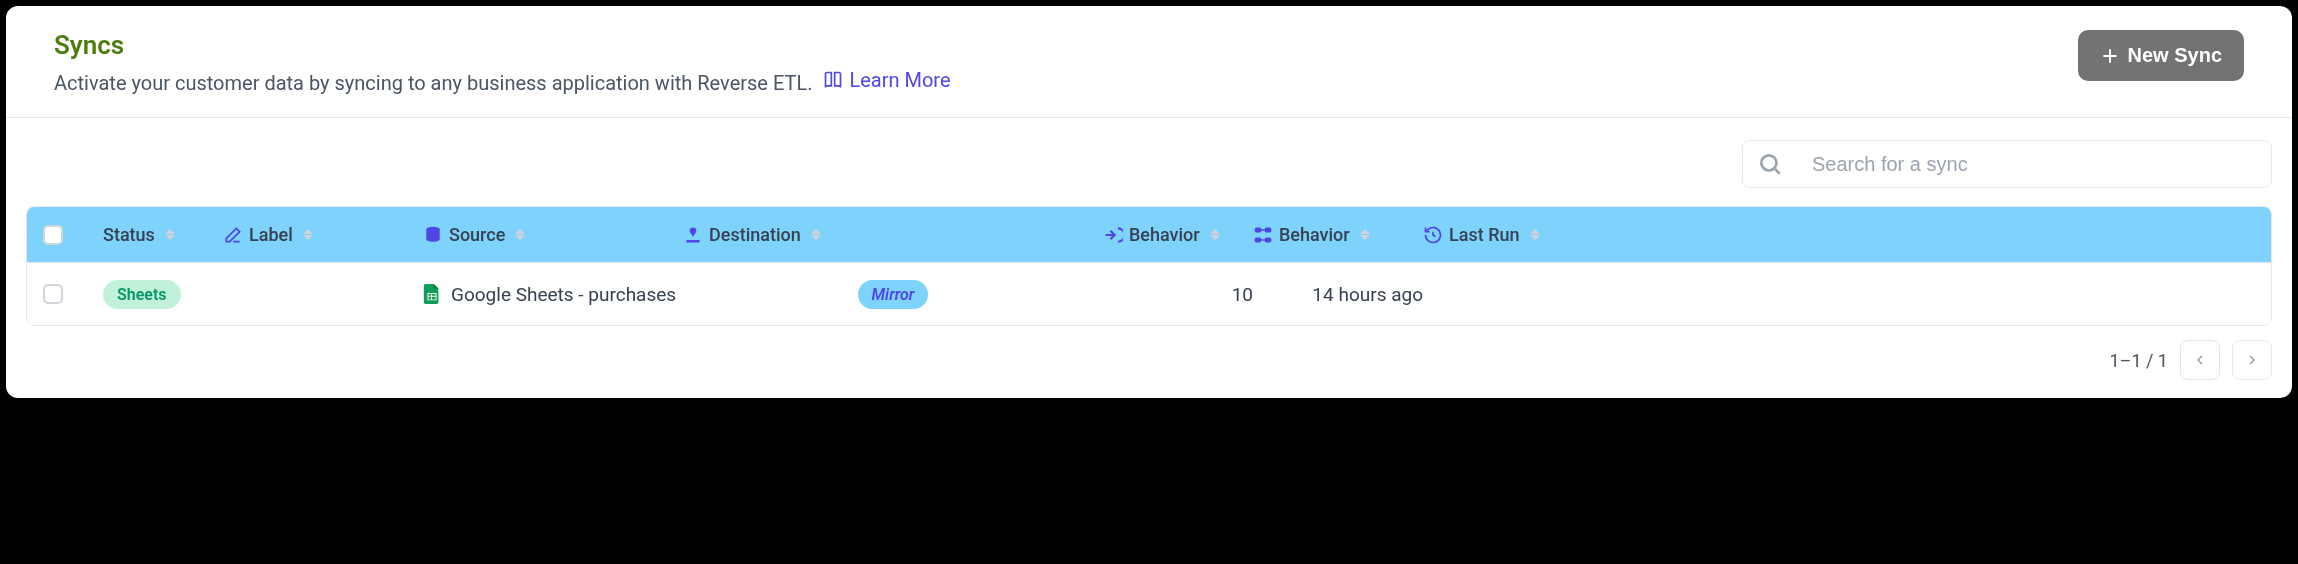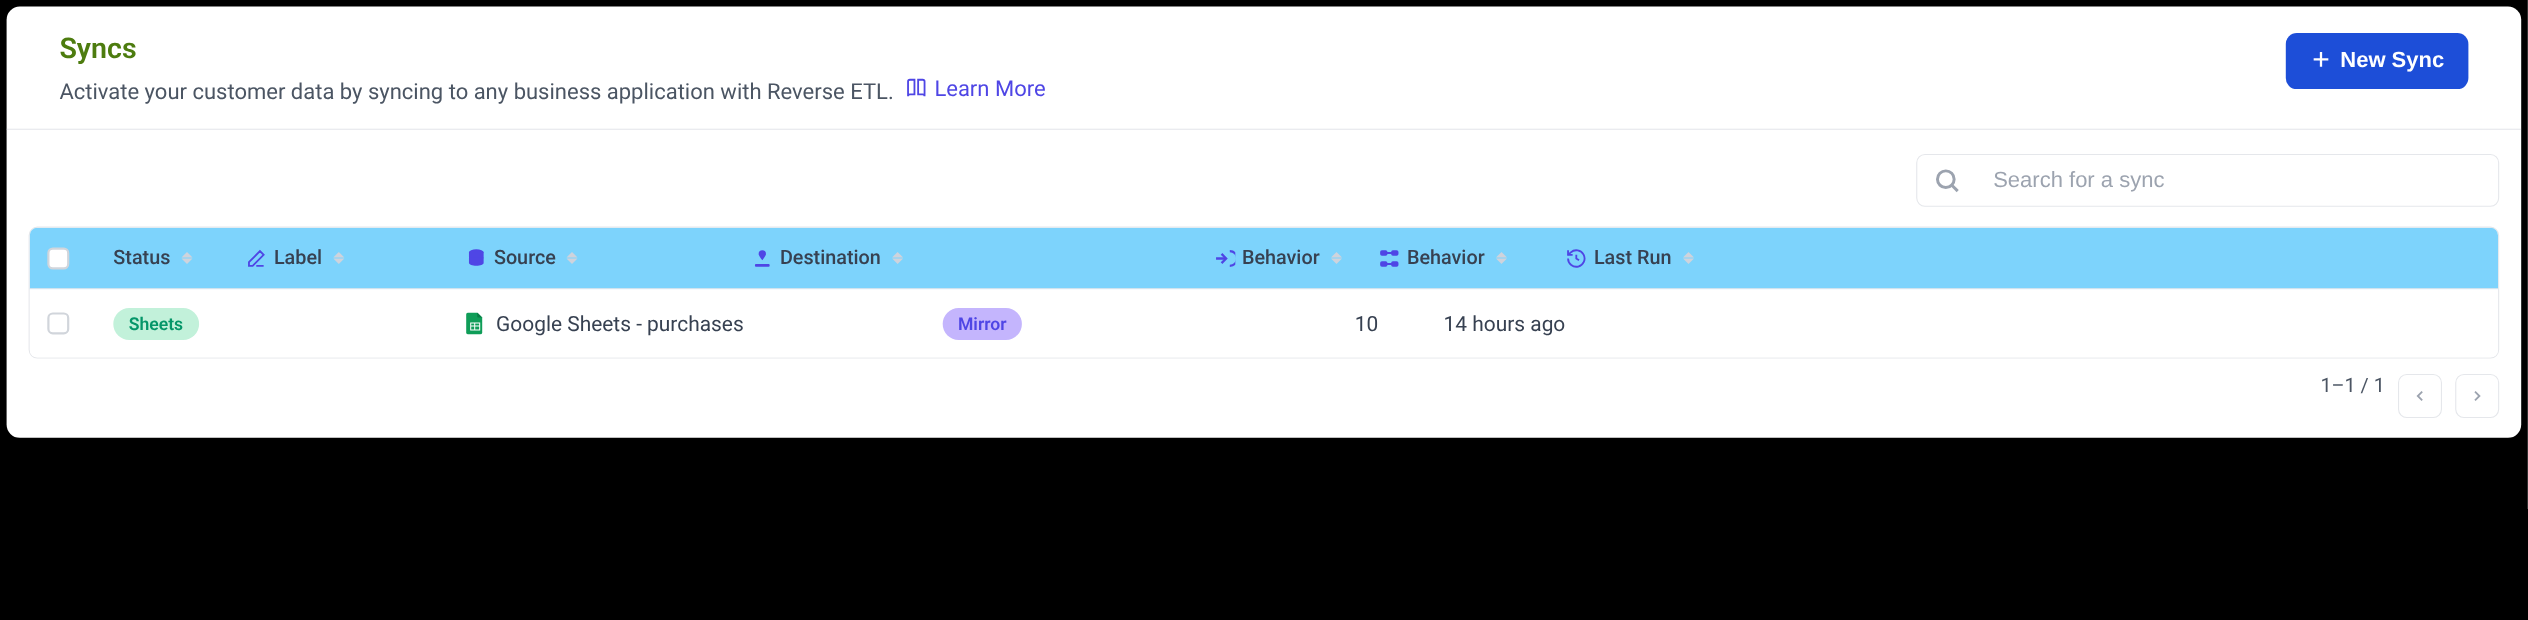--- a/index.html
+++ b/index.html
@@ -37,22 +37,23 @@
     display: inline-flex;
     align-items: center;
     gap: 6px;
     color: #4f46e5;
     text-decoration: none;
     margin-left: 6px;
   }
   .learn-more svg { width: 20px; height: 20px; stroke: #4f46e5; stroke-width: 2; fill: none; }
   .new-sync-btn {
     display: inline-flex;
+    align-items: center;
     gap: 8px;
-    background: #1d4ed8;
+    background: #737373;
     color: #fff;
     border: none;
     border-radius: 10px;
     padding: 14px 22px;
     font-size: 20px;
     font-weight: 600;
     cursor: pointer;
     white-space: nowrap;
   }
   .new-sync-btn svg { width: 20px; height: 20px; stroke: #fff; stroke-width: 2.5; }
@@ -128,40 +129,42 @@
     display: inline-block;
     background: #c2f1da;
     color: #059669;
     font-weight: 600;
     font-size: 16px;
     padding: 5px 14px;
     border-radius: 16px;
   }
   .badge-behavior {
     display: inline-block;
-    background: #c4b5fd;
+    background: #7dd3fc;
     color: #4f46e5;
     font-weight: 600;
     font-size: 16px;
     padding: 5px 14px;
     border-radius: 16px;
+    font-style: italic;
   }
   .cell {
     display: flex;
     align-items: center;
     gap: 10px;
     font-size: 19px;
     color: #374151;
   }
   .cell.right { justify-content: flex-end; }
   .cell.center { justify-content: center; }
   .src-icon svg { width: 20px; height: 20px; color: #6b7280; }
   .dest-icon svg { width: 18px; height: 20px; display: block; }
   .footer {
     display: flex;
+    align-items: center;
     justify-content: flex-end;
     gap: 12px;
     padding: 14px 20px 18px 20px;
     font-size: 18px;
     color: #4b5563;
   }
   .page-btn {
     width: 40px;
     height: 40px;
     border: 1px solid #e5e7eb;

